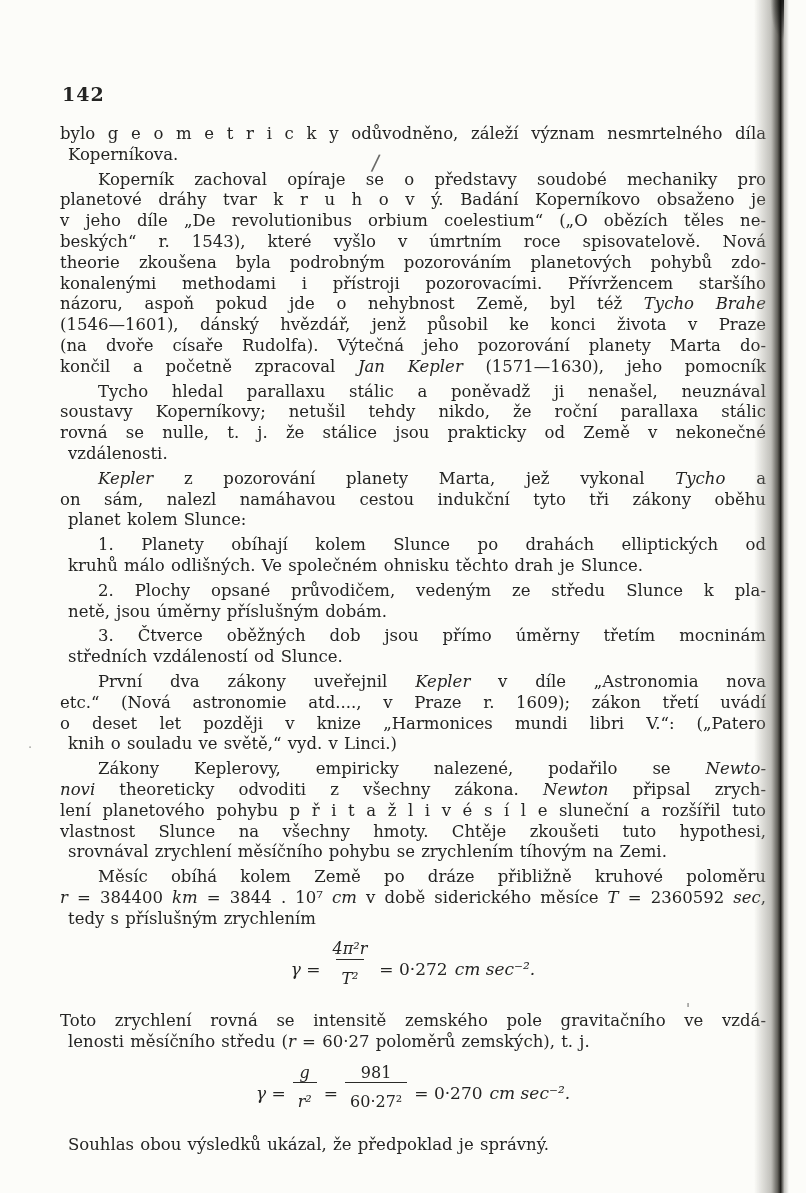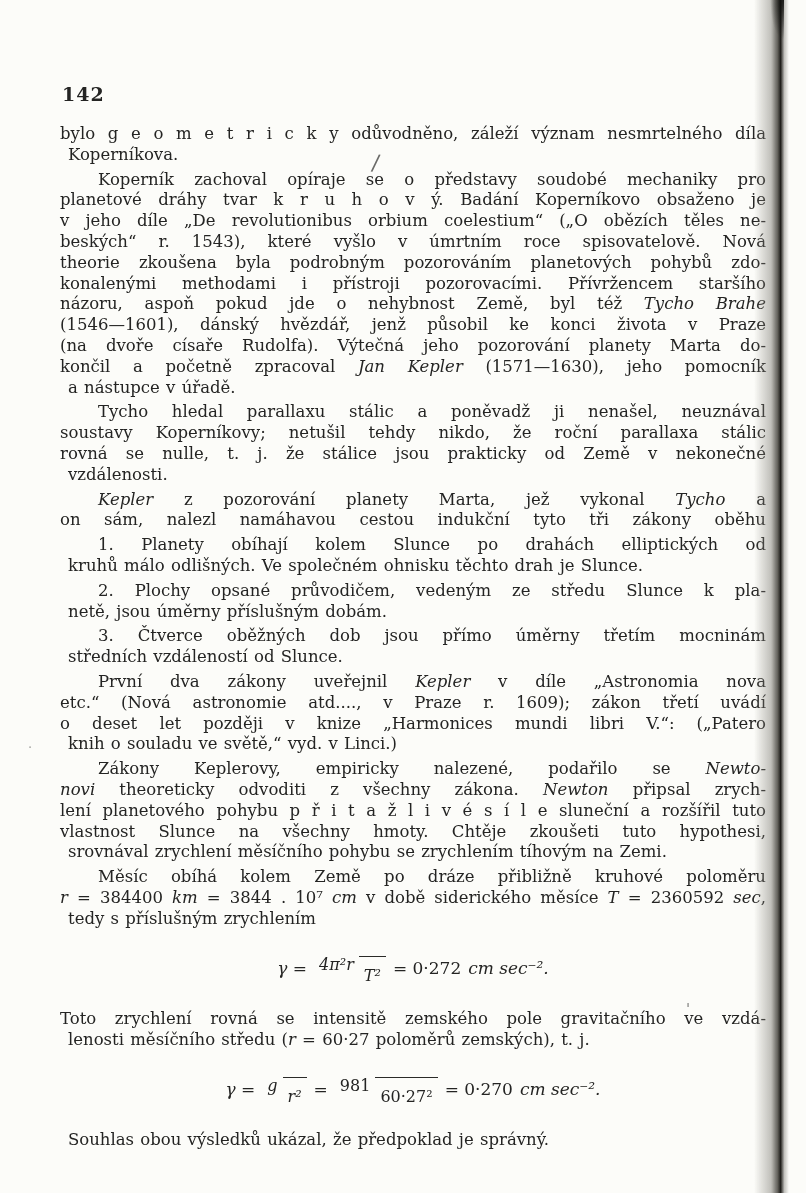--- a/index.html
+++ b/index.html
@@ -65,26 +65,25 @@
     display: flex;
     justify-content: center;
     align-items: center;
     gap: 7px;
     margin: 11px 0 13px 0;
     font-size: 17px;
   }
   .fpart { white-space: nowrap; }
   .frac {
     display: inline-flex;
-    flex-direction: row;
-    align-items: flex-start;
+    flex-direction: column;
+    align-items: center;
     font-size: 16px;
     line-height: 1.15;
     vertical-align: middle;
-    margin-top: 16px;
   }
   .frac .num { padding: 0 5px; }
   .frac .den { padding: 10px 5px; border-top: 1.3px solid #2a2a28; }
   .artifact {
     position: absolute;
     color: #3a3a38;
     pointer-events: none;
   }
 </style>
 </head>
@@ -102,31 +101,31 @@
         <div class="line"><span>Koperník zachoval opíraje se o představy soudobé mechaniky pro</span></div>
         <div class="line"><span>planetové dráhy tvar  k r u h o v ý.  Badání Koperníkovo obsaženo je</span></div>
         <div class="line"><span>v jeho díle „De revolutionibus orbium coelestium“ („O obězích těles ne-</span></div>
         <div class="line"><span>beských“ r. 1543), které vyšlo v úmrtním roce spisovatelově. Nová</span></div>
         <div class="line"><span>theorie zkoušena byla podrobným pozorováním planetových pohybů zdo-</span></div>
         <div class="line"><span>konalenými methodami i přístroji pozorovacími. Přívržencem staršího</span></div>
         <div class="line"><span>názoru, aspoň pokud jde o nehybnost Země, byl též </span><span class="it">Tycho Brahe</span></div>
         <div class="line"><span>(1546—1601), dánský hvězdář, jenž působil ke konci života v Praze</span></div>
         <div class="line"><span>(na dvoře císaře Rudolfa). Výtečná jeho pozorování planety Marta do-</span></div>
         <div class="line"><span>končil a početně zpracoval </span><span class="it">Jan Kepler</span><span> (1571—1630), jeho pomocník</span></div>
-        <div class="line para-last"><span>a nástupce v úřadě.</span></div>
       </div>
       <div class="paragraph indent">
         <div class="line"><span>Tycho hledal parallaxu stálic a poněvadž ji nenašel, neuznával</span></div>
         <div class="line"><span>soustavy Koperníkovy; netušil tehdy nikdo, že roční parallaxa stálic</span></div>
         <div class="line"><span>rovná se nulle, t. j. že stálice jsou prakticky od Země v nekonečné</span></div>
         <div class="line para-last"><span>vzdálenosti.</span></div>
       </div>
       <div class="paragraph indent">
         <div class="line"><span class="it">Kepler</span><span> z pozorování planety Marta, jež vykonal </span><span class="it">Tycho</span><span> a</span></div>
         <div class="line"><span>on sám, nalezl namáhavou cestou indukční tyto tři zákony oběhu</span></div>
+        <div class="line para-last"><span>planet kolem Slunce:</span></div>
       </div>
       <div class="paragraph indent">
         <div class="line"><span>1. Planety obíhají kolem Slunce po drahách elliptických od</span></div>
         <div class="line para-last"><span>kruhů málo odlišných. Ve společném ohnisku těchto drah je Slunce.</span></div>
       </div>
       <div class="paragraph indent">
         <div class="line"><span>2. Plochy opsané průvodičem, vedeným ze středu Slunce k pla-</span></div>
         <div class="line para-last"><span>netě, jsou úměrny příslušným dobám.</span></div>
       </div>
       <div class="paragraph indent">

